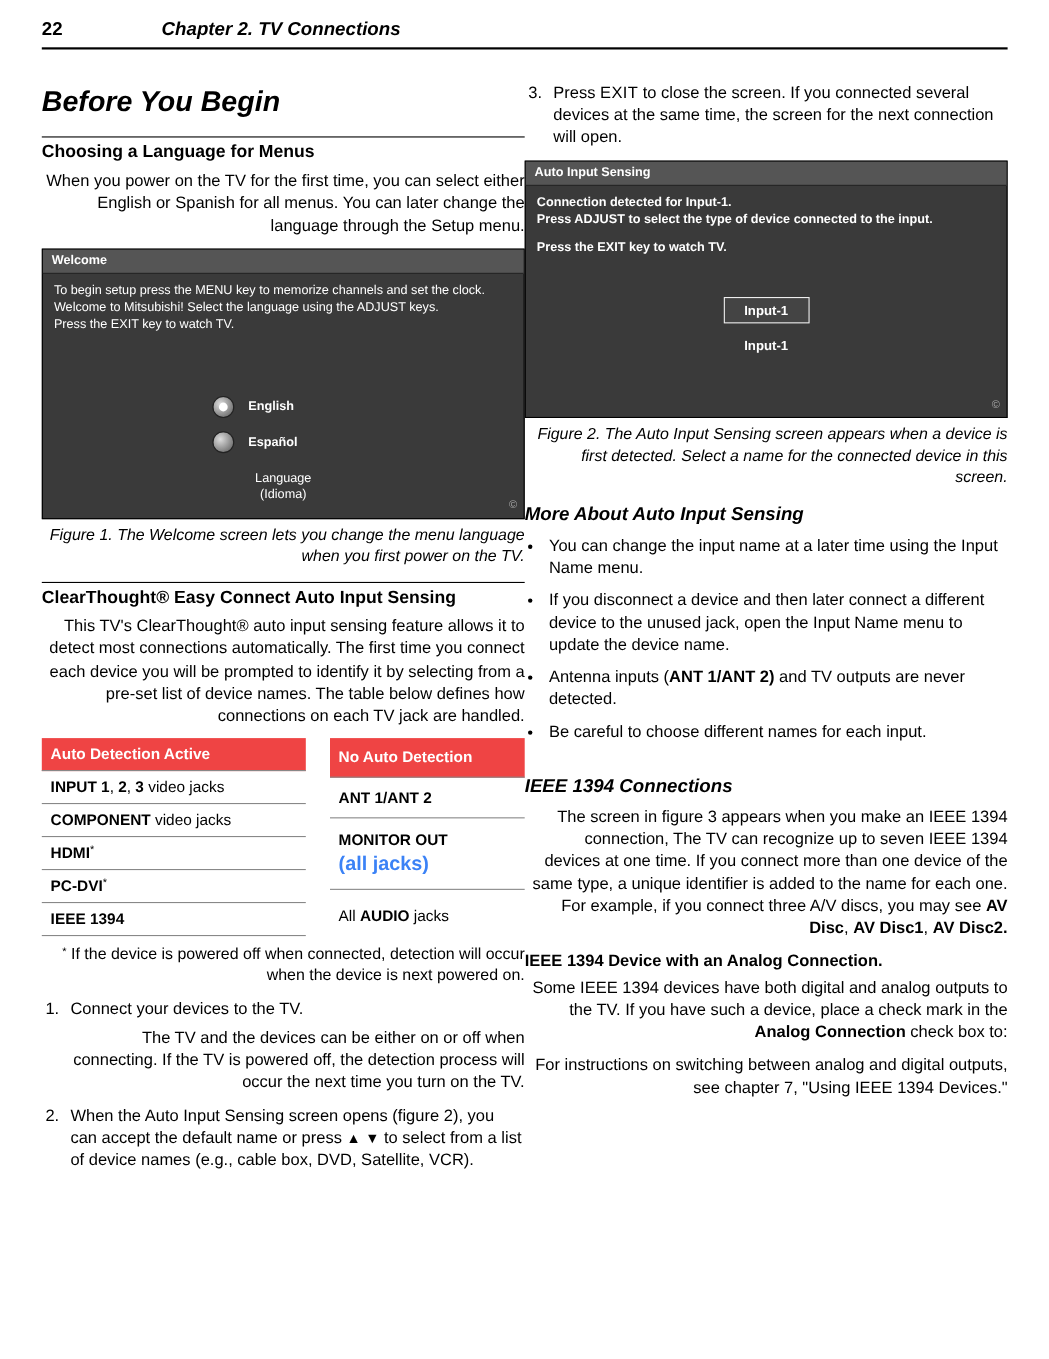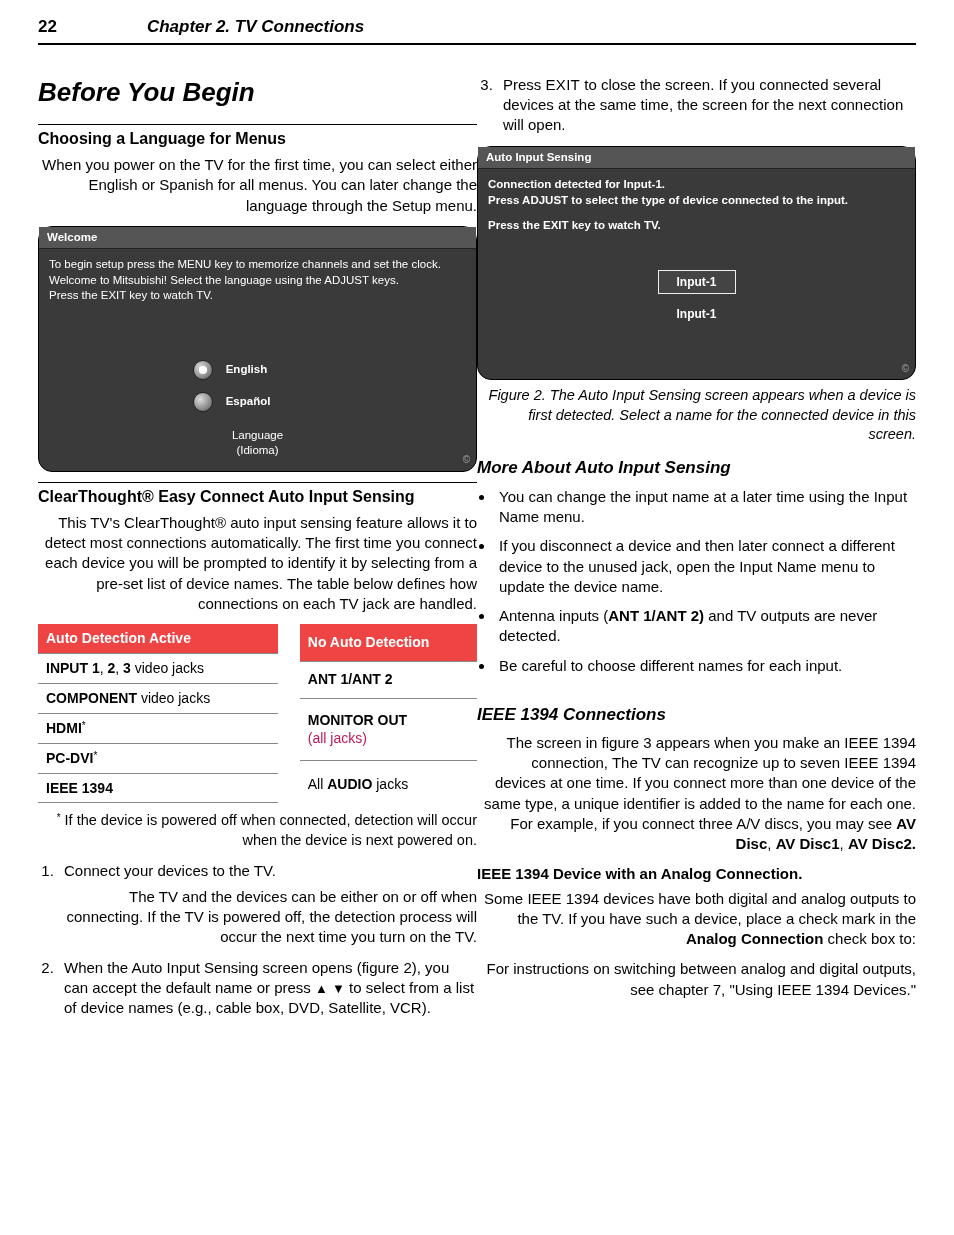--- a/index.html
+++ b/index.html
@@ -22,21 +22,21 @@
   h2 { font-size: 16px; font-weight: bold; border-top: 1px solid #000; padding-top: 4px; margin: 10px 0 6px 0; line-height: 1.25; }
   h3 { font-size: 17px; font-style: italic; font-weight: bold; margin: 12px 0 6px 0; }
   h4 { font-size: 15px; font-weight: bold; margin: 10px 0 4px 0; }
   p { margin: 0 0 10px 0; text-align: right; }
   .figbox {
     background: #3a3a3a;
     color: #fff;
     border: 1px solid #000;
     font-family: Arial, sans-serif;
     font-size: 11.5px;
-    border-radius: 14px;
+    border-radius: 0;
     line-height: 1.35;
     margin-bottom: 6px;
   }
   .figbox .titlebar {
     background: #555;
     padding: 3px 8px;
     border-bottom: 1px solid #222;
     font-weight: bold;
   }
   .figbox .body { padding: 8px 10px 12px 10px; min-height: 200px; position: relative; }
@@ -55,21 +55,21 @@
   .lang-caption { text-align: center; margin-top: 10px; }
   .copy-dot { position: absolute; right: 6px; bottom: 4px; font-size: 10px; color: #aaa; }
   .figcap { font-style: italic; font-size: 14.5px; margin: 4px 0 12px 0; }
   .tables { display: flex; gap: 22px; margin-bottom: 8px; }
   table { border-collapse: collapse; width: 100%; }
   th {
     background: #ef4444; color: #fff; text-align: left;
     font-size: 14px; padding: 5px 8px; font-weight: bold;
   }
   td { border-top: 1px solid #888; padding: 5px 8px; font-size: 14px; }
-  .smallnote { font-size: 14px; color: #be185d; }
+  .smallnote { font-size: 18px; color: #3b82f6; font-weight: bold; }
   .ast { font-size: 10px; vertical-align: top; }
   ol { margin: 0 0 10px 20px; }
   ol > li { margin-bottom: 10px; padding-left: 6px; }
   ol > li p { margin: 6px 0 0 0; }
   ul { margin: 0 0 10px 18px; }
   ul > li { margin-bottom: 8px; padding-left: 4px; }
   ul > li::marker { font-size: 16px; }
   .arrow { font-size: 13px; }
   .inputbox {
     display: inline-block; border: 1px solid #eee; padding: 3px 18px;
@@ -112,20 +112,21 @@
             <span>Español</span>
           </div>
           <div class="lang-caption">
             <span>Language</span><br>
             <span>(Idioma)</span>
           </div>
         </div>
         <span class="copy-dot">©</span>
       </div>
     </div>
+    <p class="figcap">Figure 1.  The Welcome screen lets you change the menu language when you first power on the TV.</p>
 
     <h2>ClearThought® Easy Connect Auto Input Sensing</h2>
     <p>This TV's ClearThought® auto input sensing feature allows it to detect most connections automatically.  The first time you connect each device you will be prompted to identify it by selecting from a pre-set list of device names.  The table below defines how connections on each TV jack are handled.</p>
 
     <div class="tables">
       <table style="flex:1.15">
         <tbody>
             <tr>
               <th>Auto Detection Active</th>
             </tr>

